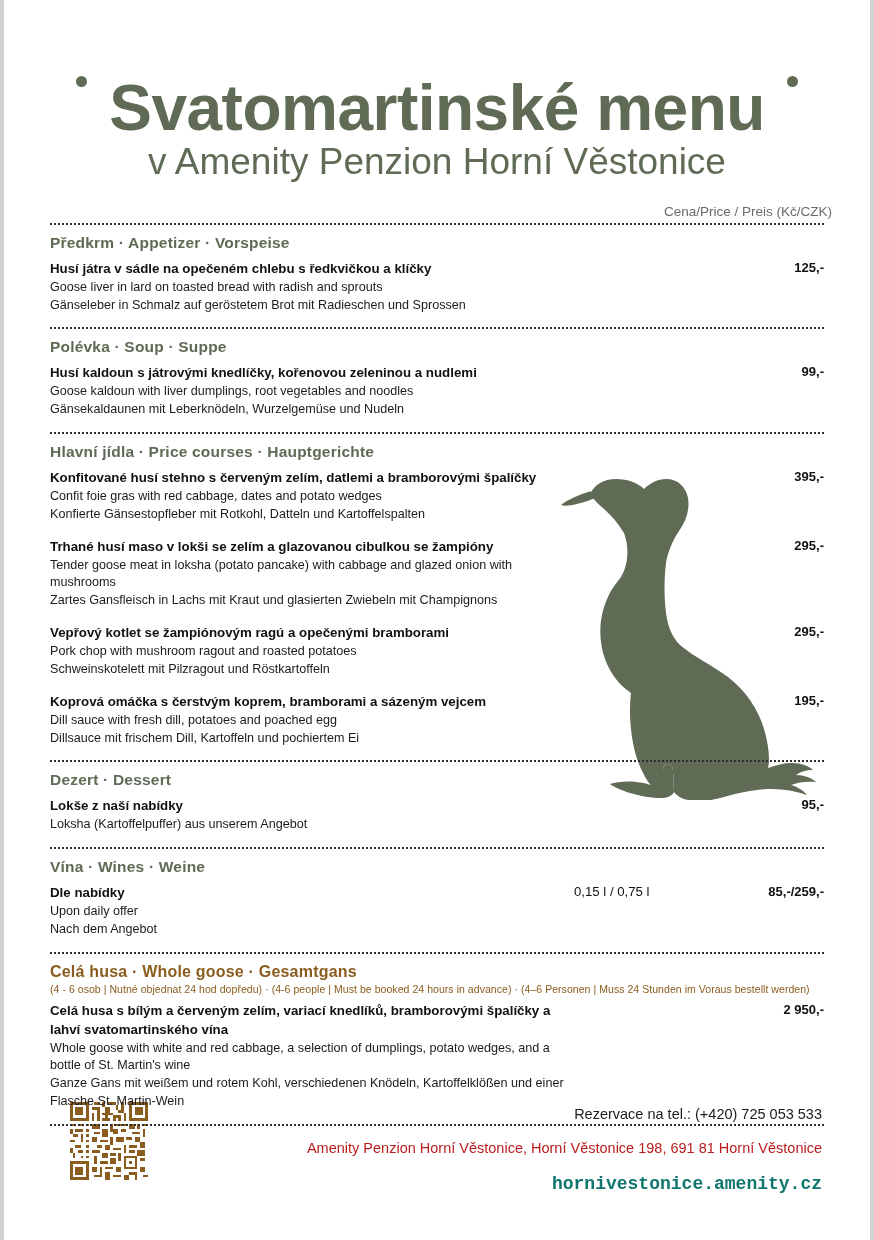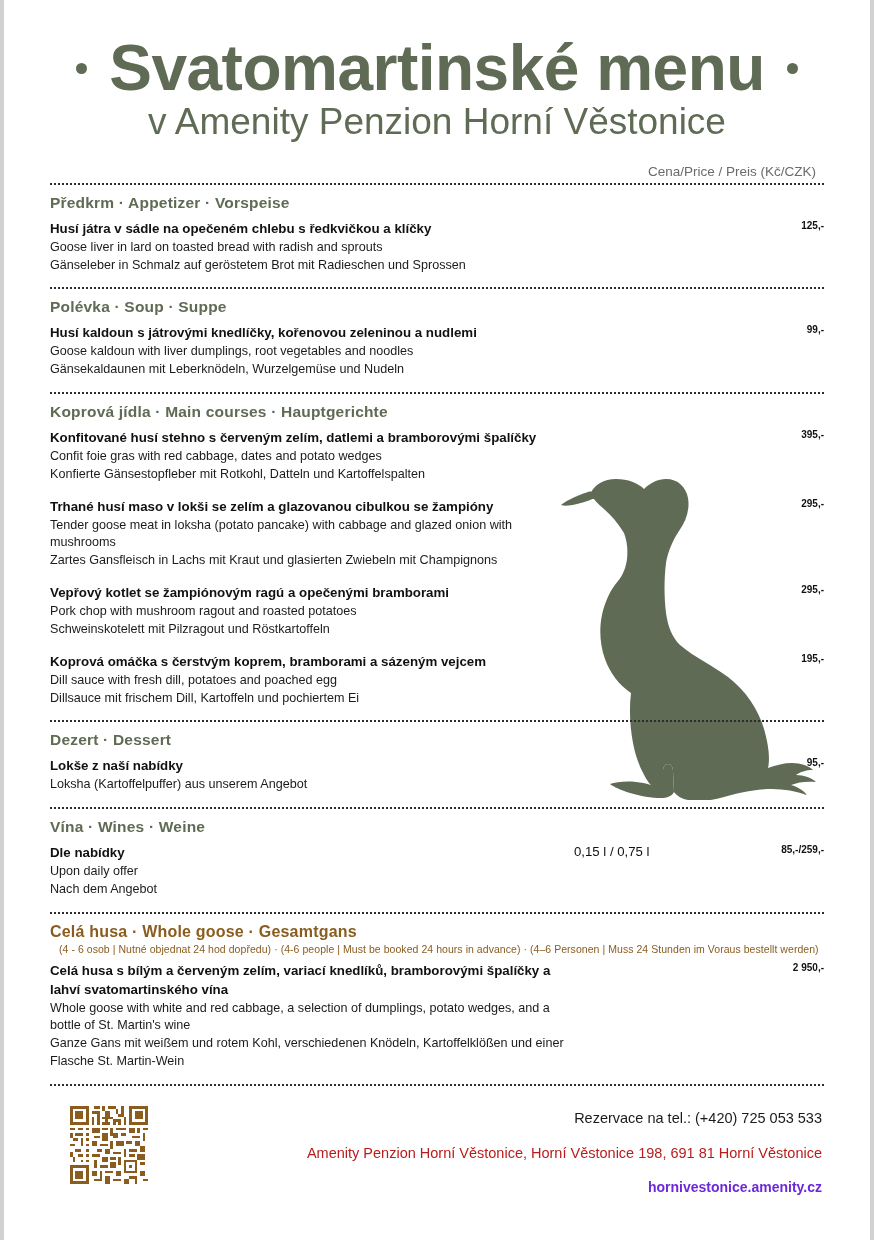--- a/index.html
+++ b/index.html
@@ -26,23 +26,24 @@
   }
 
   
   .header {
     padding: 36px 46px 0 46px;
     text-align: center;
   }
 
   .title-row {
     display: flex;
-    align-items: center;
+    align-items: flex-start;
     justify-content: center;
     gap: 22px;
+    margin-top: 40px;
   }
 
   .bullet-dot {
     width: 11px;
     height: 11px;
     border-radius: 50%;
     background: #5f6b54;
     flex: 0 0 auto;
   }
 
@@ -61,21 +62,21 @@
     line-height: 1.15;
     margin-top: 0;
     white-space: nowrap;
   }
 
   
   .price-caption {
     text-align: right;
     font-size: 13.5px;
     color: #6a6a6a;
-    padding: 20px 54px 4px 46px;
+    padding: 20px 38px 4px 46px;
   }
 
   
   .content {
     padding: 0 46px;
     position: relative;
     z-index: 2;
   }
 
   .dotted {
@@ -94,21 +95,20 @@
     padding-bottom: 8px;
   }
   .section-head.brown { color: #8a5c1e; font-size: 16px; }
 
   .section-note {
     font-size: 10.5px;
     color: #8a5c1e;
     margin-top: -6px;
     padding-bottom: 7px;
     letter-spacing: 0.05px;
-    margin-left: 9px;
   }
 
   .dish {
     display: flex;
     align-items: flex-start;
     padding-bottom: 14px;
   }
   .dish:last-child { padding-bottom: 13px; }
 
   .dish-texts { flex: 1 1 auto; min-width: 0; }
@@ -131,21 +131,21 @@
     text-align: left;
     font-size: 13.2px;
     color: #111;
     padding-left: 10px;
   }
 
   .dish-price {
     flex: 0 0 auto;
     width: 110px;
     text-align: right;
-    font-size: 10px;
+    font-size: 13px;
     font-weight: bold;
     color: #111;
     white-space: nowrap;
   }
 
   
   .goose {
     position: absolute;
     left: 556px;
     top: 455px;
@@ -186,24 +186,25 @@
     line-height: 1.2;
     padding-bottom: 17px;
   }
   .f-addr {
     font-size: 14.5px;
     color: #b91c1c;
     line-height: 1.2;
     padding-bottom: 17px;
   }
   .f-web {
-    font-size: 14px;
+    font-size: 18px;
     font-weight: bold;
-    color: #6d28d9;
+    color: #0f766e;
     line-height: 1.2;
+    font-family: Liberation Mono, monospace;
   }
 </style>
 </head>
 <body>
 
 <div class="page">
 
   <div class="header">
     <div class="title-row">
       <span class="bullet-dot"></span>
@@ -282,21 +283,21 @@
               <div class="d-cz">Husí kaldoun s játrovými knedlíčky, kořenovou zeleninou a nudlemi</div>
               <div class="d-en">Goose kaldoun with liver dumplings, root vegetables and noodles</div>
               <div class="d-de">Gänsekaldaunen mit Leberknödeln, Wurzelgemüse und Nudeln</div>
             </div>
             <div class="dish-vol"></div>
             <div class="dish-price">99,-</div>
           </div>
         </div>
         <div class="dotted"></div>
         <div class="section">
-          <div class="section-head">Koprová jídla · Main courses · Hauptgerichte</div>
+          <div class="section-head">Hlavní jídla · Price courses · Hauptgerichte</div>
           <div class="dish">
             <div class="dish-texts">
               <div class="d-cz">Konfitované husí stehno s červeným zelím, datlemi a bramborovými špalíčky</div>
               <div class="d-en">Confit foie gras with red cabbage, dates and potato wedges</div>
               <div class="d-de">Konfierte Gänsestopfleber mit Rotkohl, Datteln und Kartoffelspalten</div>
             </div>
             <div class="dish-vol"></div>
             <div class="dish-price">395,-</div>
           </div>
           <div class="dish">

